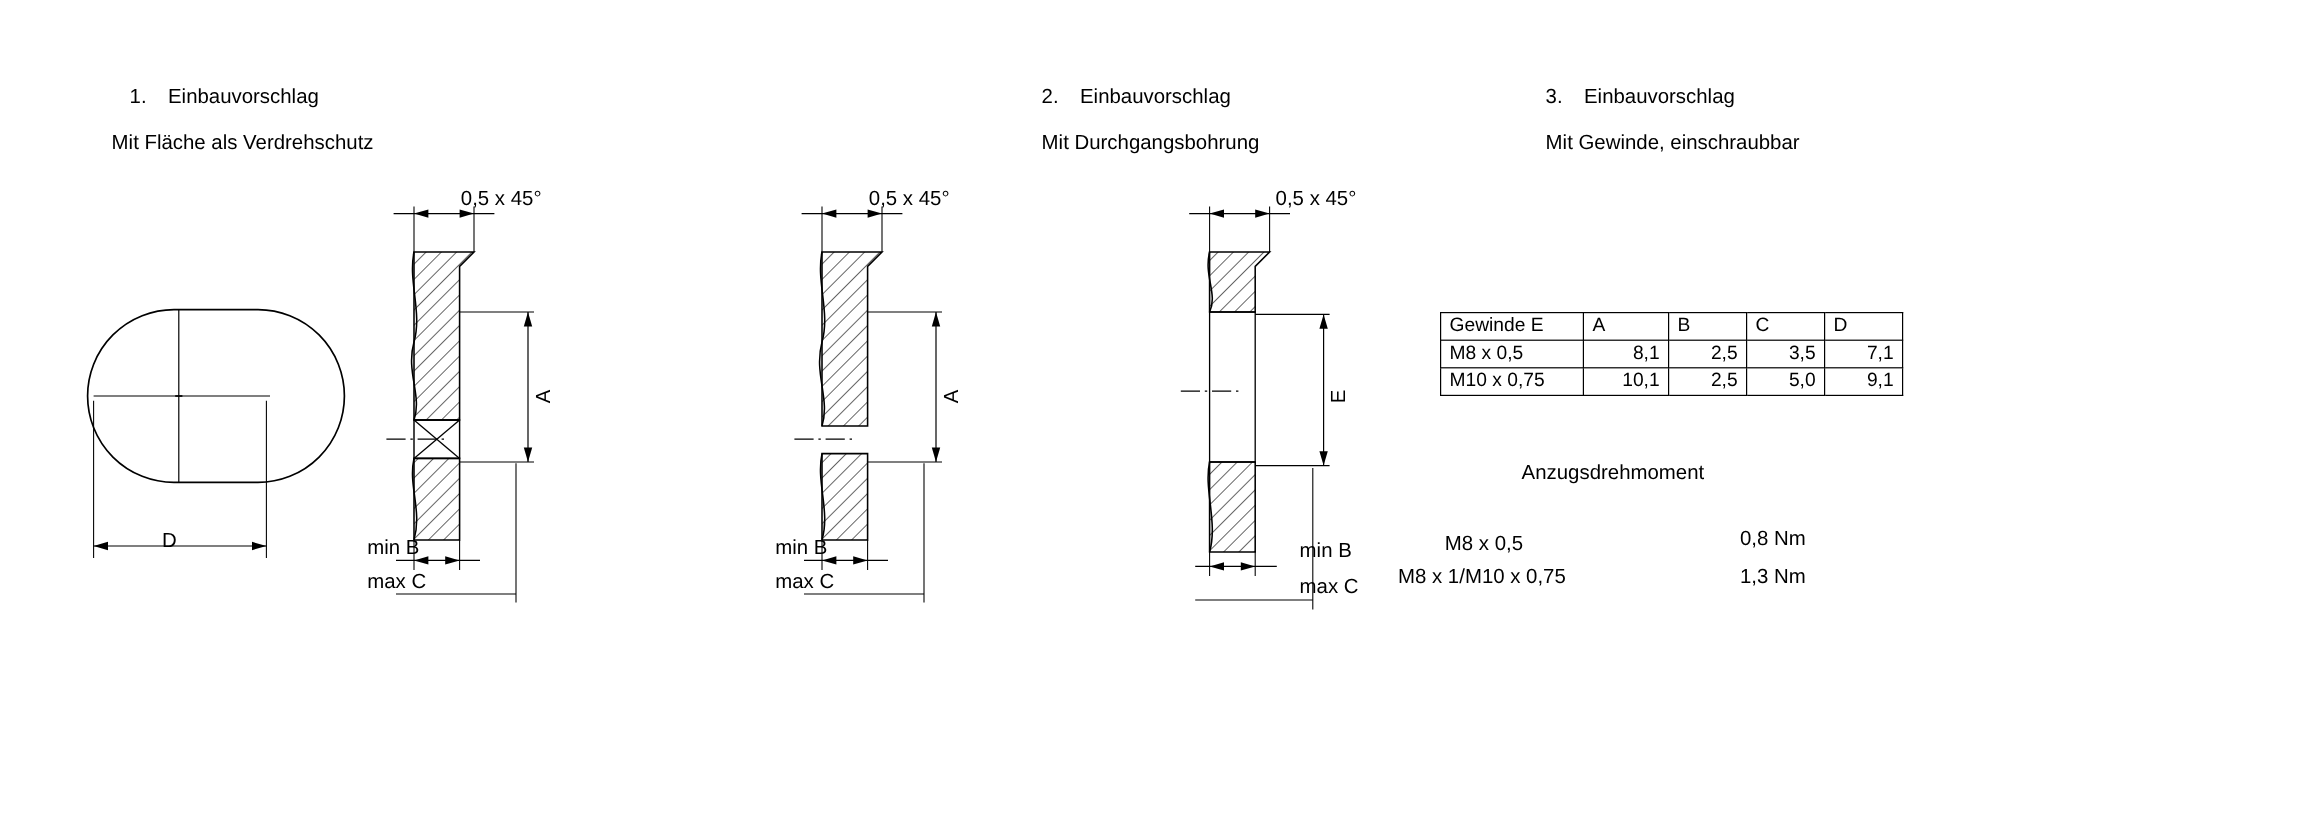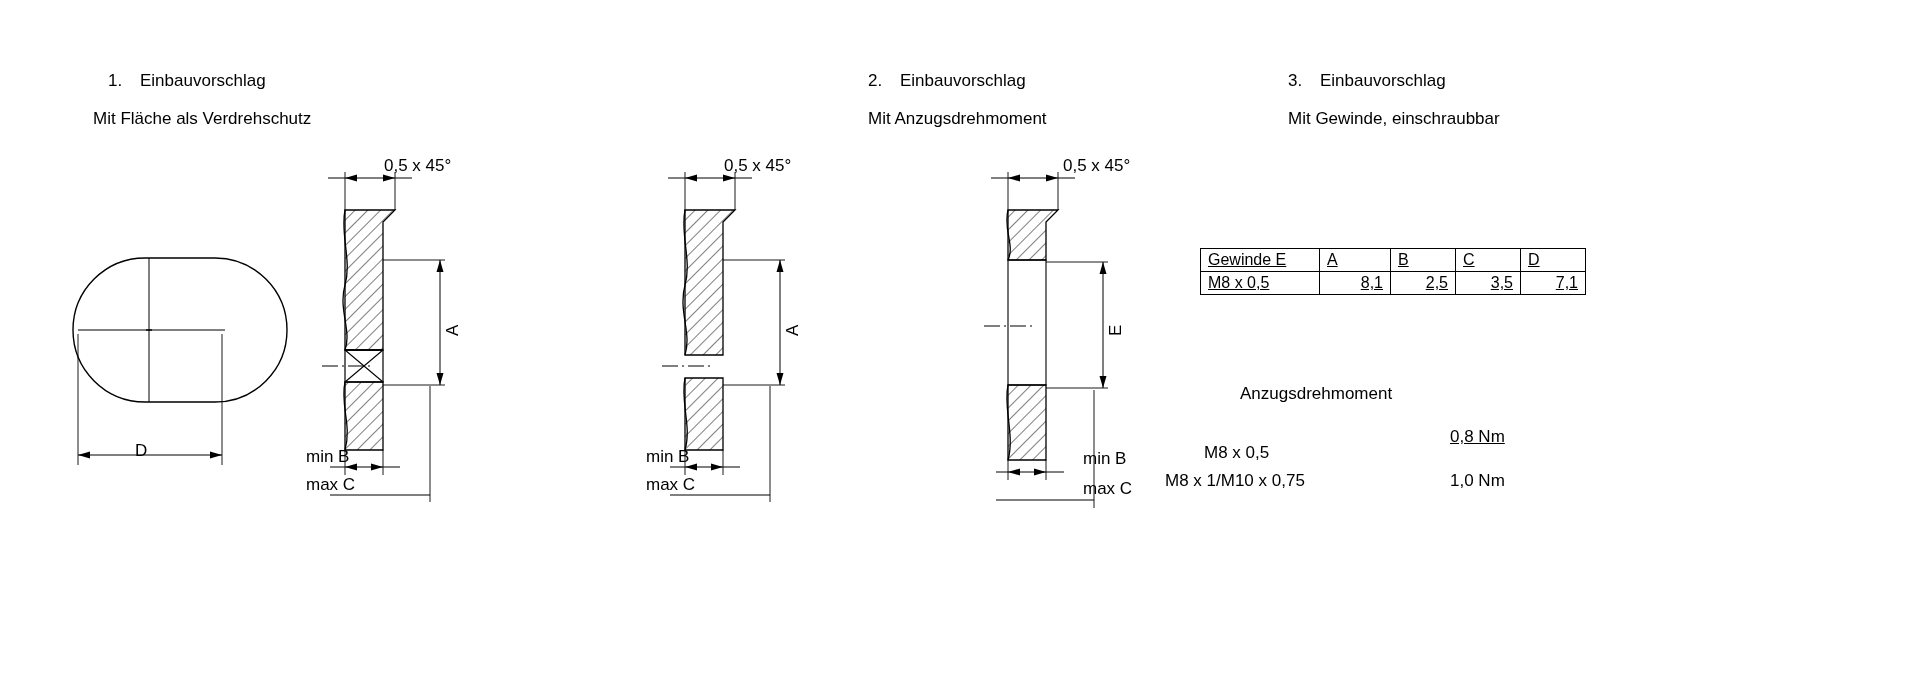--- a/index.html
+++ b/index.html
@@ -61,21 +61,21 @@
 <body>
 
 <div id="sheet">
 
   <div class="abs txt" style="left:108px; top:70px;">1.</div>
   <div class="abs txt" style="left:140px; top:70px;">Einbauvorschlag</div>
   <div class="abs txt" style="left:93px; top:108px;">Mit Fläche als Verdrehschutz</div>
 
   <div class="abs txt" style="left:868px; top:70px;">2.</div>
   <div class="abs txt" style="left:900px; top:70px;">Einbauvorschlag</div>
-  <div class="abs txt" style="left:868px; top:108px;">Mit Anzugsdrehmoment</div>
+  <div class="abs txt" style="left:868px; top:108px;">Mit Durchgangsbohrung</div>
 
   <div class="abs txt" style="left:1288px; top:70px;">3.</div>
   <div class="abs txt" style="left:1320px; top:70px;">Einbauvorschlag</div>
   <div class="abs txt" style="left:1288px; top:108px;">Mit Gewinde, einschraubbar</div>
 
   <svg class="abs" style="left:70px; top:250px;" width="230" height="280">
 
     <path d="M 75,8 A 72,72 0 1 0 75,152 L 145,152 A 72,72 0 0 0 145,8 Z" fill="none" stroke="#000" stroke-width="1.4"></path>
 
     <g>
@@ -225,42 +225,49 @@
     <polygon points="86,322 74,318.5 74,325.5" fill="#000"></polygon>
 
     <line x1="134" y1="240" x2="134" y2="358" stroke="#000" stroke-width="0.9"></line>
     <line x1="36" y1="350" x2="134" y2="350" stroke="#000" stroke-width="1"></line>
   </svg>
   <div class="abs txt" style="left:1063px; top:155px;">0,5 x 45°</div>
   <div class="abs txt vert" style="left:1105px; top:336px;">E</div>
   <div class="abs txt" style="left:1083px; top:448px;">min B</div>
   <div class="abs txt" style="left:1083px; top:478px;">max C</div>
 
-  <table class="spec-table" style="left:1200px; top:248px;text-decoration:underline;">
+  <table class="spec-table" style="left:1200px; top:260px;">
     <thead>
       <tr>
         <th class="c1 col-h">Gewinde E</th>
         <th class="c2 col-h">A</th>
         <th class="c3 col-h">B</th>
         <th class="c4 col-h">C</th>
         <th class="c5 col-h">D</th>
       </tr>
     </thead>
     <tbody>
       <tr>
         <td class="c1">M8 x 0,5</td>
         <td class="c2 val">8,1</td>
         <td class="c3 val">2,5</td>
         <td class="c4 val">3,5</td>
         <td class="c5 val">7,1</td>
       </tr>
+      <tr>
+        <td class="c1">M10 x 0,75</td>
+        <td class="c2 val">10,1</td>
+        <td class="c3 val">2,5</td>
+        <td class="c4 val">5,0</td>
+        <td class="c5 val">9,1</td>
+      </tr>
     </tbody>
   </table>
 
-  <div class="abs txt" style="left:1240px; top:383px;">Anzugsdrehmoment</div>
+  <div class="abs txt" style="left:1268px; top:383px;">Anzugsdrehmoment</div>
 
   <div class="abs txt" style="left:1204px; top:442px;">M8 x 0,5</div>
-  <div class="abs txt" style="left:1450px; top:426px;text-decoration:underline;">0,8 Nm</div>
+  <div class="abs txt" style="left:1450px; top:438px;">0,8 Nm</div>
 
   <div class="abs txt" style="left:1165px; top:470px;">M8 x 1/M10 x 0,75</div>
-  <div class="abs txt" style="left:1450px; top:470px;">1,0 Nm</div>
+  <div class="abs txt" style="left:1450px; top:470px;">1,3 Nm</div>
 
 </div>
 
 </body></html>

